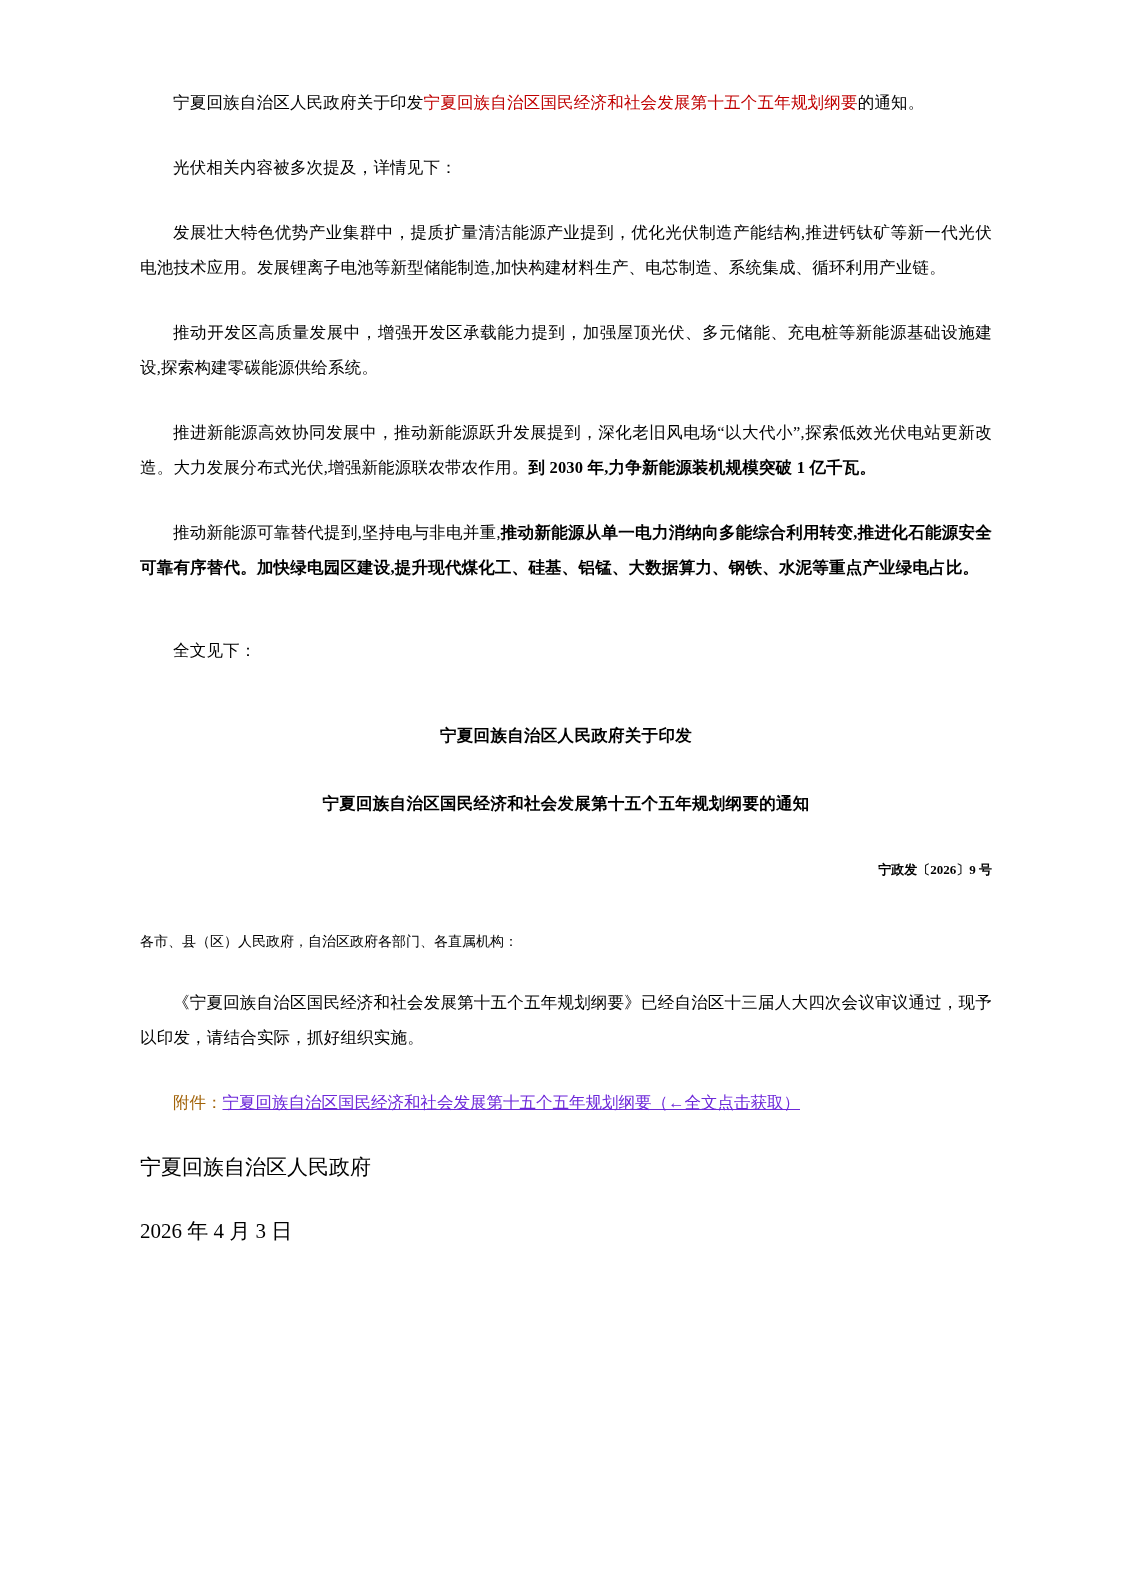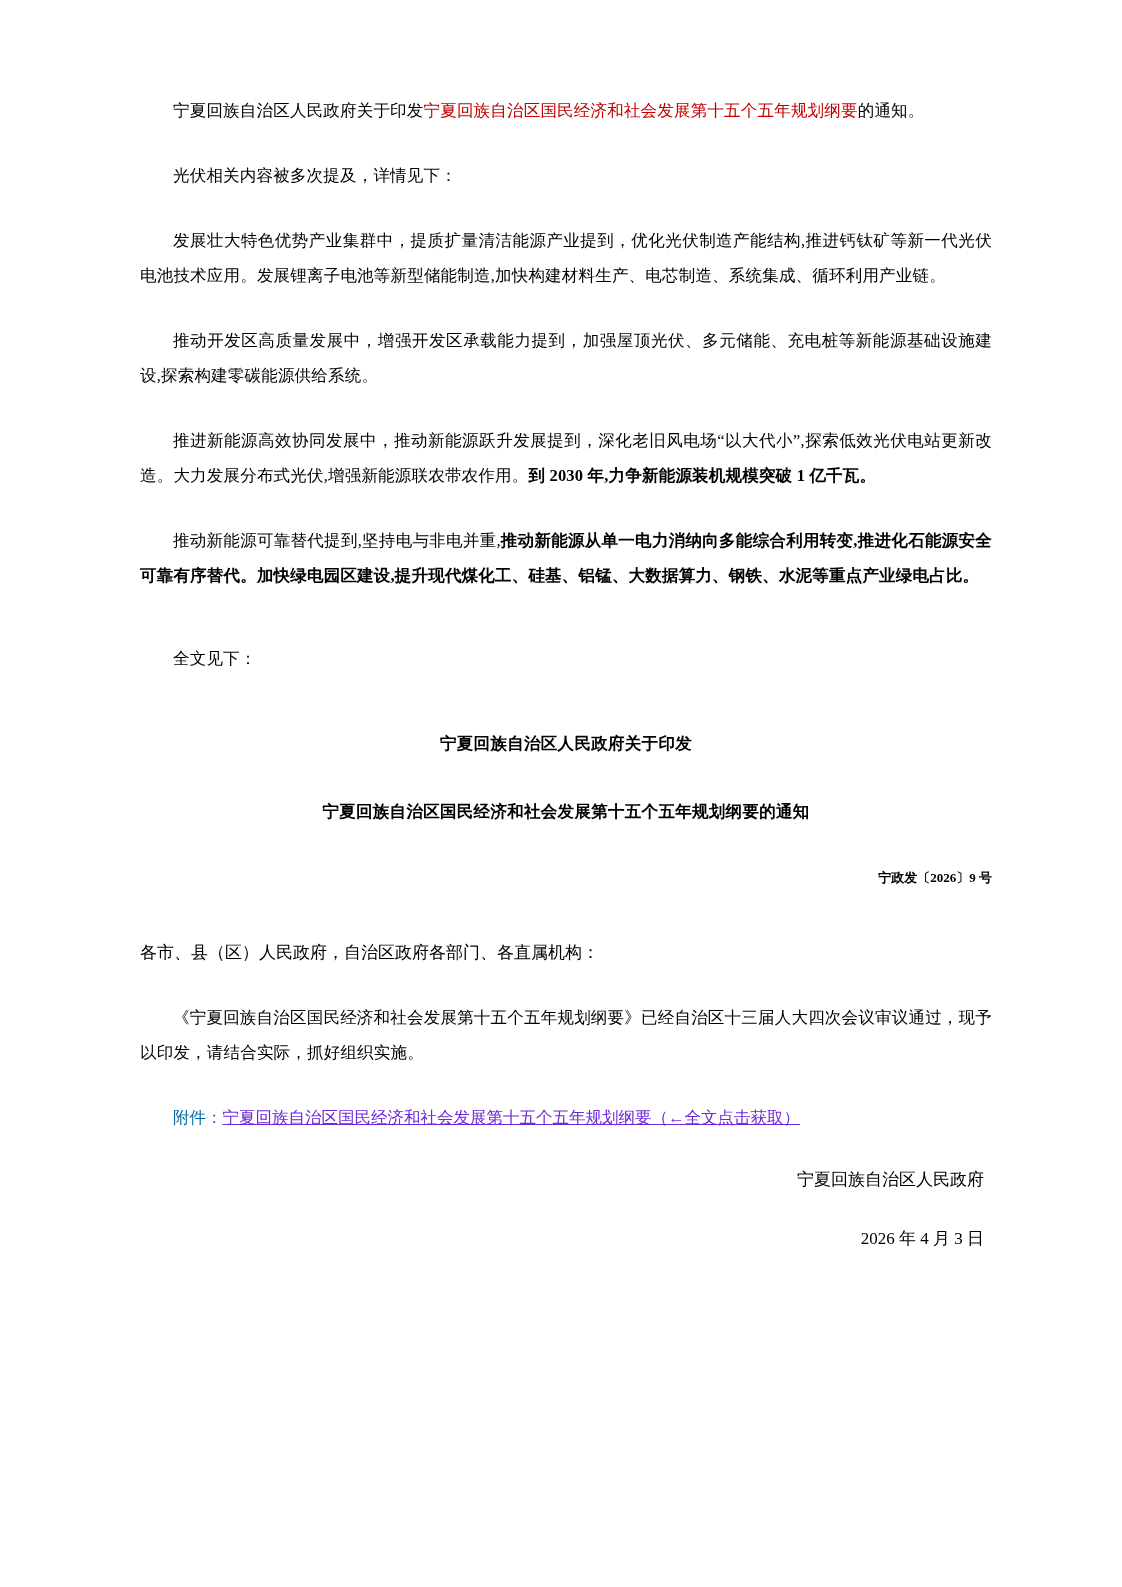--- a/index.html
+++ b/index.html
@@ -17,21 +17,21 @@
     min-height: 1587px;
     margin: 0 auto;
     background: #ffffff;
     box-sizing: border-box;
     padding: 86px 130px 60px 140px;
   }
   .para {
     font-size: 16.5px;
     line-height: 2.12;
     text-align: justify;
-    margin: 8px 0 30px 0;
+    margin: 0 0 30px 0;
     letter-spacing: 0.2px;
   }
   .para.indent {
     text-indent: 2em;
   }
   .red {
     color: #c00000;
   }
   .bold {
     font-weight: bold;
@@ -43,42 +43,42 @@
     margin: 0 0 46px 0;
     letter-spacing: 0.3px;
   }
   .docnum {
     font-size: 13px;
     font-weight: bold;
     text-align: right;
     margin: 0 0 48px 0;
   }
   .plain-left {
-    font-size: 17px;
+    font-size: 14px;
     line-height: 2.12;
     margin: 4px 0 30px 0;
     text-indent: 0;
   }
   .attach {
     font-size: 16.5px;
     line-height: 2.0;
     margin: 0 0 34px 0;
     text-indent: 2em;
     color: #1a1a1a;
   }
   .attach .label {
-    color: #0369a1;
+    color: #a16207;
   }
   .attach a {
     color: #6d28d9;
     text-decoration: underline;
   }
   .right {
-    font-size: 17px;
-    text-align: right;
+    font-size: 21px;
+    text-align: left;
     margin: 0 0 36px 0;
     padding-right: 8px;
   }
   .right.last {
     margin-bottom: 0;
   }
   .sp-top {
     margin-top: 56px;
   }
   .gap-before-full {

